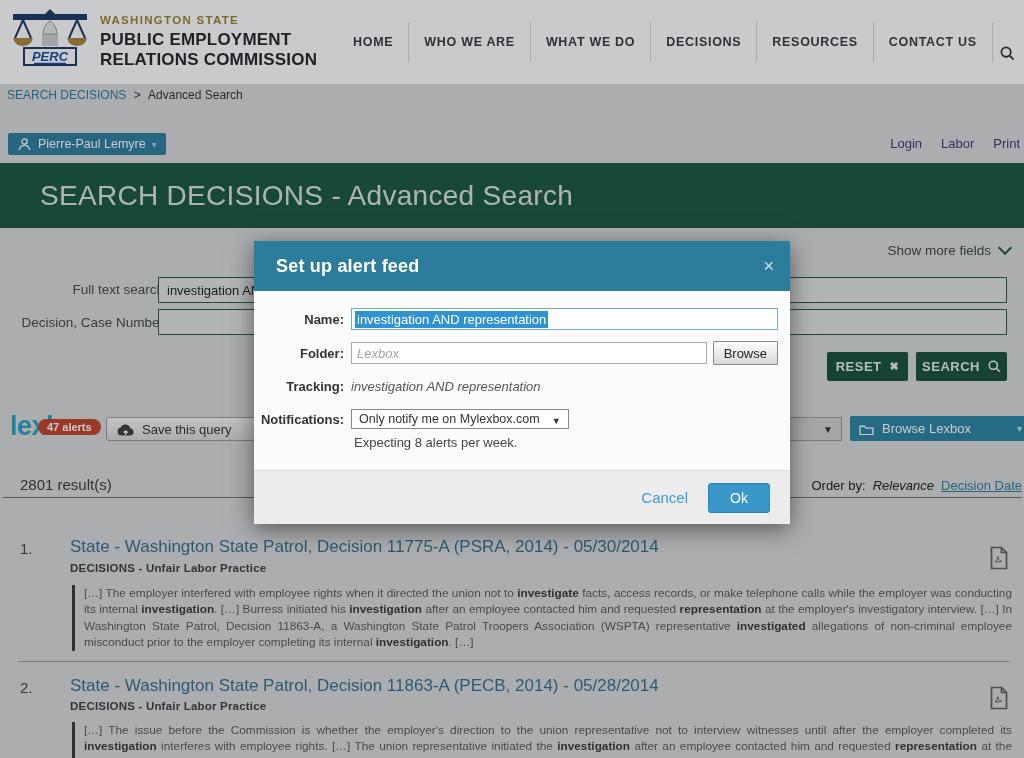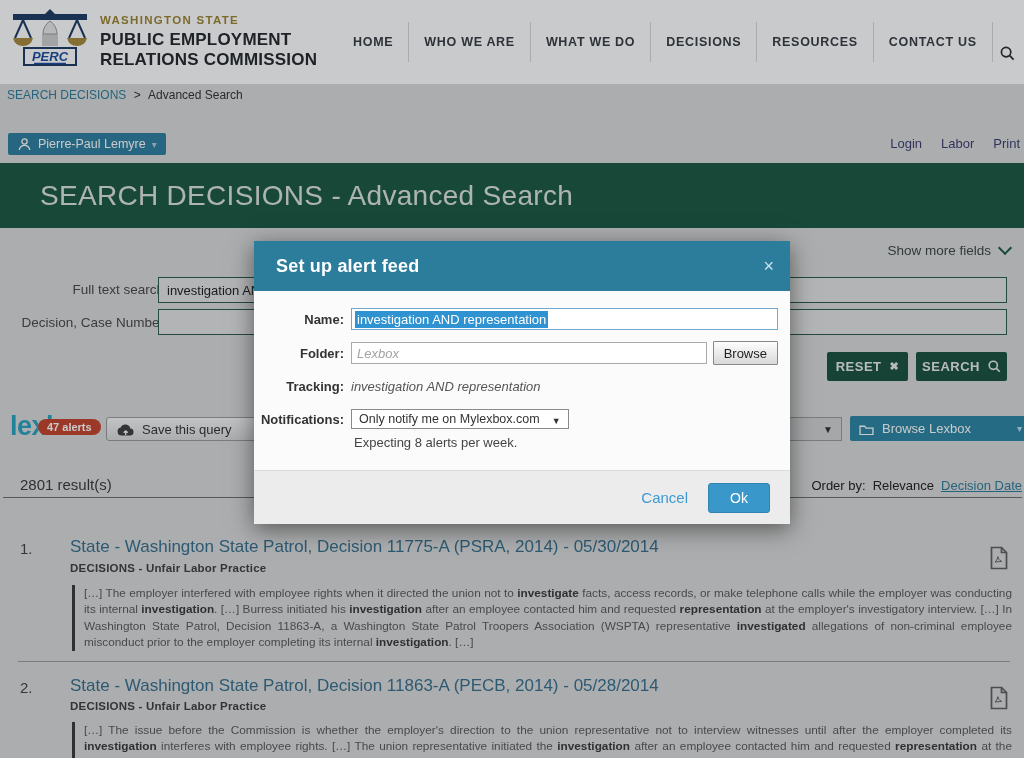--- a/index.html
+++ b/index.html
@@ -59,21 +59,21 @@
                  justify-content:flex-end;padding-right:8px;font-size:10px;color:#333;cursor:pointer;}
   .browse-btn{position:absolute;left:850px;top:416px;width:181px;height:25px;box-sizing:border-box;
               background:#2e86a5;border-radius:2px;display:flex;align-items:center;gap:8px;padding:0 9px;
               color:#fff;font-size:13px;cursor:pointer;}
   .browse-caret{margin-left:auto;color:#bfdeea;font-size:10px;}
 
   
   .results-count{position:absolute;left:20px;top:476px;font-size:15px;color:#3a3a3a;}
   .order-by{position:absolute;right:2px;top:478px;font-size:13px;color:#222;display:flex;gap:7px;align-items:center;}
   .order-link{color:#2e7d9c;text-decoration:underline;cursor:pointer;}
-  .order-current{cursor:pointer;}
+  .order-current{cursor:pointer;font-style:italic;}
   .results-rule{position:absolute;top:497px;left:3px;right:2px;border-top:1px solid #6e6e6e;}
   .res-num{position:absolute;left:20px;font-size:15px;color:#454545;}
   .res-title{position:absolute;left:70px;font-size:17px;color:#38708f;cursor:pointer;white-space:nowrap;}
   .res-cat{position:absolute;left:70px;font-size:11.5px;font-weight:bold;color:#3f3f3f;letter-spacing:.2px;}
   .res-snippet{position:absolute;left:72px;width:940px;box-sizing:border-box;border-left:3px solid #3a3a3a;
                padding-left:9px;font-size:11.8px;line-height:16.4px;color:#5a5a5a;text-align:justify;}
   .hl{font-weight:bold;color:#3a3a3a;}
   .pdf-icon{position:absolute;right:16px;cursor:pointer;}
   .res-divider{position:absolute;top:661px;left:18px;right:14px;border-top:1px solid #9c9c9c;}
 

